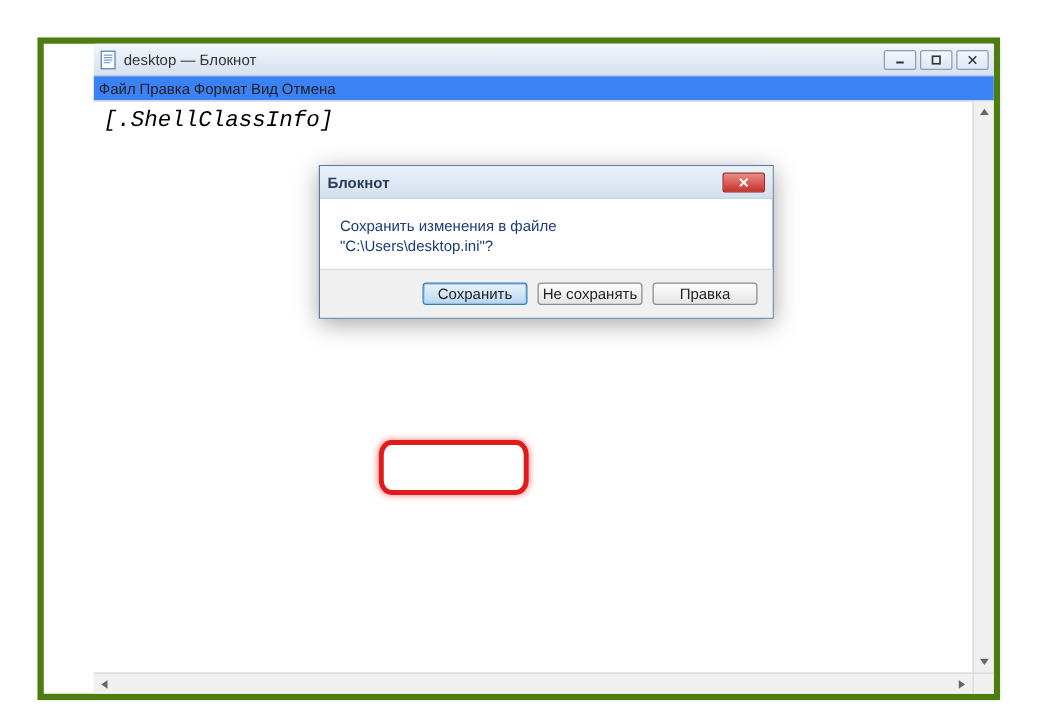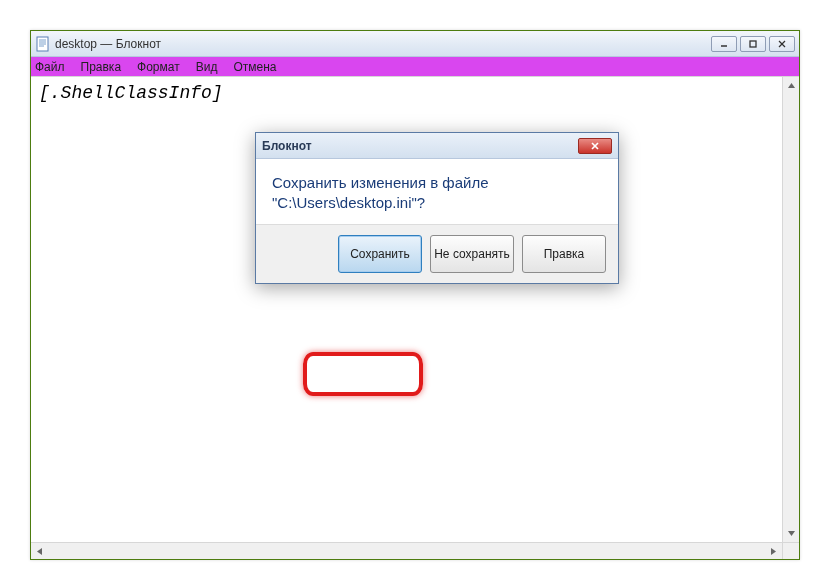--- a/index.html
+++ b/index.html
@@ -11,23 +11,24 @@
     font-size: 12px;
     position: relative;
     overflow: hidden;
   }
   .main-window {
     position: absolute;
     left: 30px;
     top: 30px;
     width: 770px;
     height: 530px;
-    border: 1px solid #4d7c0f;
+    border: 5px solid #4d7c0f;
     background: #ffffff;
     box-shadow: 0 0 3px rgba(0,0,0,0.15);
+    padding-left: 40px;
   }
   .titlebar {
     height: 26px;
     background: linear-gradient(to bottom, #f3f6fb 0%, #e3ebf5 50%, #d6e1f0 100%);
     border-bottom: 1px solid #b7c7dd;
     display: flex;
     align-items: center;
     padding: 0 4px;
   }
   .titlebar-icon {
@@ -52,26 +53,26 @@
     border: 1px solid #8f9db5;
     background: linear-gradient(#f4f7fc,#dde6f2);
     border-radius: 2px;
     display: flex;
     align-items: center;
     justify-content: center;
   }
   .win-btn svg { display:block; }
   .menubar {
     height: 20px;
-    background: #d946ef;
+    background: #3b82f6;
     border-bottom: 1px solid #d7d7d7;
     display: flex;
     align-items: center;
     padding: 0 4px;
-    gap: 16px;
+    gap: 3px;
   }
   .menu-item {
     color: #222;
     font-size: 12px;
     cursor: default;
   }
   .text-area-wrapper {
     position: relative;
     height: calc(100% - 46px);
   }
@@ -136,35 +137,35 @@
   .dialog-close {
     width: 34px;
     height: 16px;
     background: linear-gradient(#e98b84,#c9332b);
     border: 1px solid #9b2a22;
     border-radius: 2px;
     display:flex;align-items:center;justify-content:center;
   }
   .dialog-body {
     padding: 14px 16px 10px 16px;
-    font-size: 15px;
+    font-size: 12px;
     color: #1a3c78;
     line-height: 1.35;
   }
   .dialog-footer {
     background: #f0f0f0;
     border-top: 1px solid #dcdcdc;
     padding: 10px 12px;
     display: flex;
     justify-content: flex-end;
     gap: 8px;
   }
   .dlg-btn {
     min-width: 84px;
-    height: 38px;
+    height: 18px;
     border: 1px solid #8c8c8c;
     background: linear-gradient(#fdfdfd,#e4e4e4);
     border-radius: 3px;
     font-size: 12px;
     color: #222;
     display:flex;align-items:center;justify-content:center;
     cursor: default;
     position: relative;
   }
   .dlg-btn.primary {

